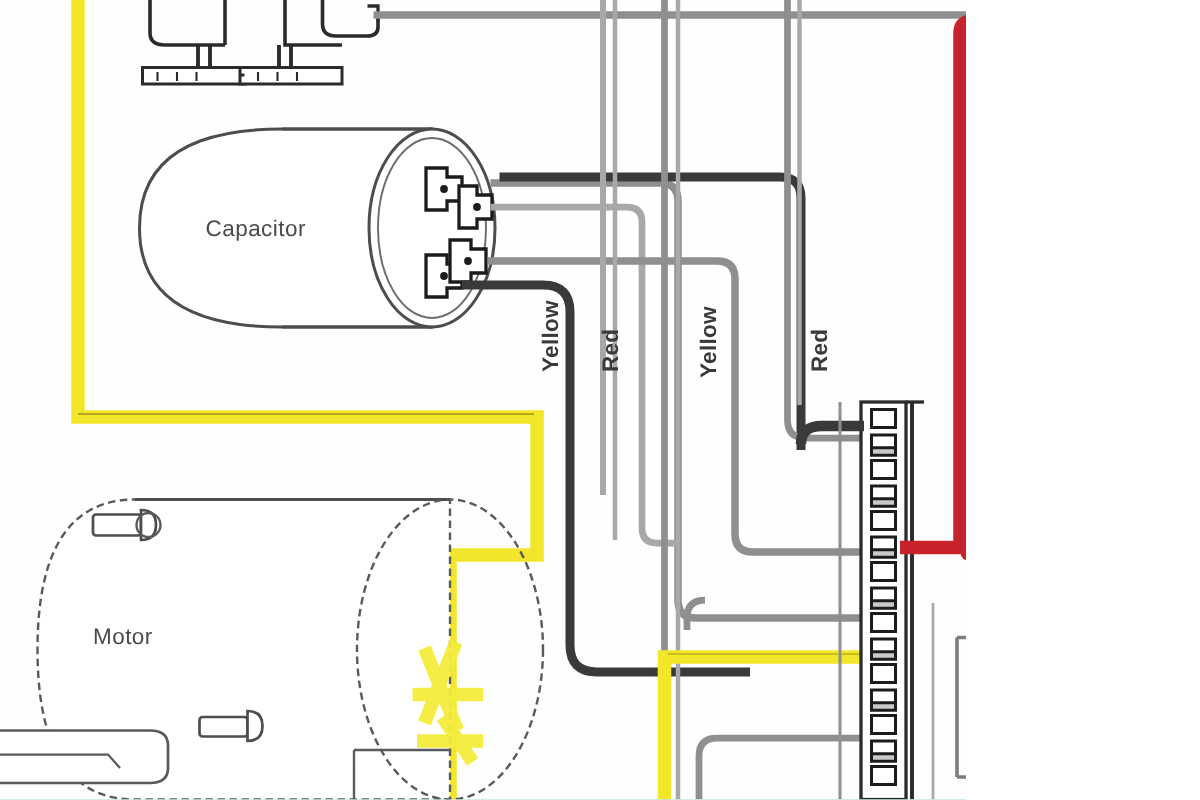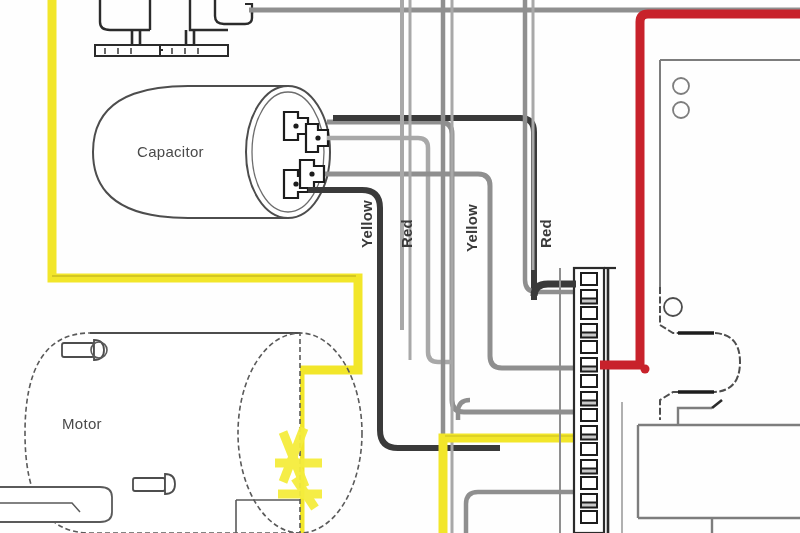--- a/index.html
+++ b/index.html
@@ -2,21 +2,21 @@
 <html><head>
 <meta charset="utf-8">
 <style>
   html, body {
     margin: 0;
     padding: 0;
     background: #ffffff;
   }
   #diagram-root {
     position: relative;
-    width: 800px;
+    width: 644px;
     height: 533px;
     background: #14b8a6;
     overflow: hidden;
     font-family: "Liberation Sans", sans-serif;
   }
   #wiring-svg {
     position: absolute;
     top: 0;
     left: 0;
     width: 800px;

